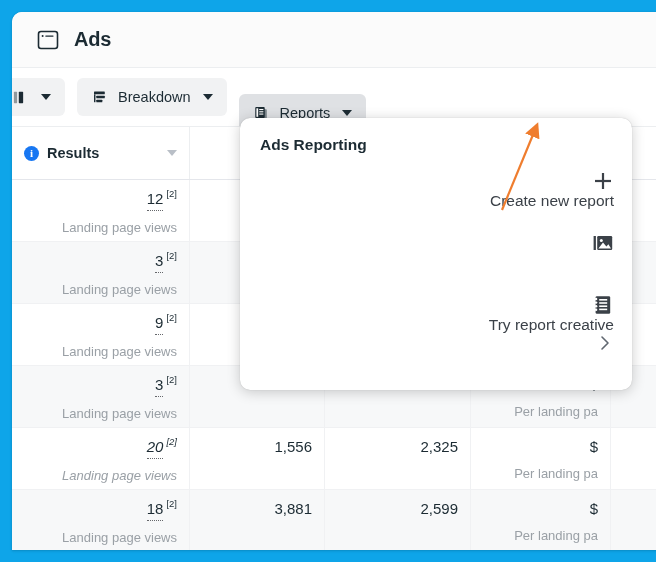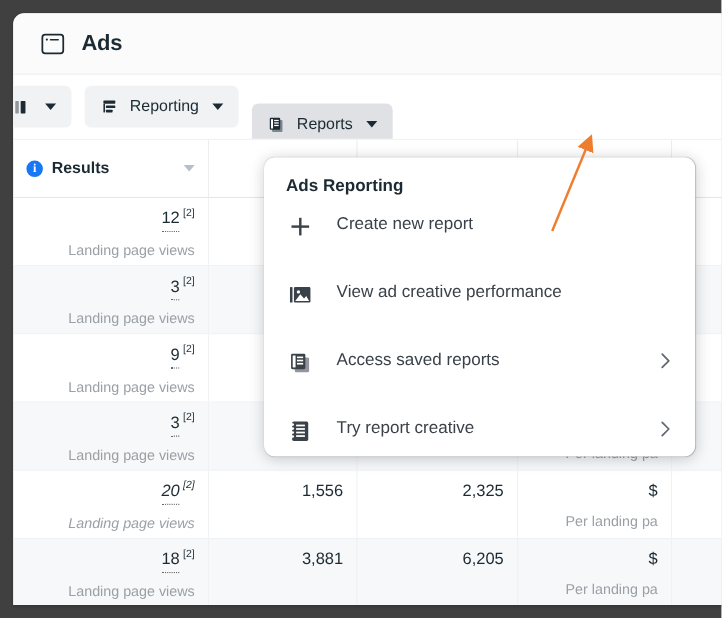--- a/index.html
+++ b/index.html
@@ -9,21 +9,21 @@
     height: 562px;
     overflow: hidden;
     background: #f0f2f5;
     font-family: "Liberation Sans", sans-serif;
   }
 
   #root {
     position: relative;
     width: 656px;
     height: 562px;
-    background: #404040;
+    background: #0ea5e9;
   }
 
   
   .card {
     position: absolute;
     left: 12px;
     top: 12px;
     width: 656px;
     height: 538px;
     background: #ffffff;
@@ -208,44 +208,45 @@
     font-size: 13px;
     color: #9aa0a6;
     margin-top: 9px;
     line-height: 1.2;
   }
 
   
   .dropdown {
     position: absolute;
     left: 240px;
-    top: 143px;
+    top: 118px;
     width: 392px;
     height: 272px;
     background: #ffffff;
     border-radius: 10px;
     box-shadow: 0 2px 14px rgba(0,0,0,0.20), 0 0 1px rgba(0,0,0,0.25);
     padding-top: 18px;
     z-index: 30;
   }
 
   .dd-title {
     font-size: 15.5px;
     font-weight: bold;
     color: #1c2b33;
     padding: 0 20px;
     margin-bottom: 16px;
   }
 
   .dd-item {
     height: 62px;
     display: flex;
-    align-items: flex-start;
+    align-items: flex-end;
     padding: 0 18px 0 22px;
     cursor: pointer;
+    flex-direction: column;
   }
 
   .dd-ico {
     width: 22px; height: 22px;
     flex: 0 0 22px;
     display: flex;
     align-items: center;
     justify-content: center;
   }
 
@@ -297,21 +298,21 @@
         <span class="caret"></span>
       </button>
 
       <button class="tb-btn">
         <svg class="tb-ico" viewBox="0 0 18 18">
           <rect x="3.2" y="2.6" width="11.4" height="3" rx="0.6" fill="#1c2b33"></rect>
           <rect x="5.6" y="7.2" width="9" height="2.6" rx="0.6" fill="#1c2b33"></rect>
           <rect x="5.6" y="11.4" width="6.4" height="2.6" rx="0.6" fill="#1c2b33"></rect>
           <rect x="3.2" y="5.6" width="1.5" height="8.4" fill="#1c2b33"></rect>
         </svg>
-        <span class="tb-label">Reporting</span>
+        <span class="tb-label">Breakdown</span>
         <span class="caret"></span>
       </button>
 
       <button class="tb-btn active">
         <svg class="tb-ico" viewBox="0 0 18 18">
           <rect x="4.6" y="4.4" width="10" height="11.4" rx="1" fill="#1c2b33" opacity="0.5"></rect>
           <rect x="2.4" y="2.2" width="10" height="11.6" rx="1" fill="#1c2b33"></rect>
           <rect x="3.6" y="3.5" width="1.9" height="9" fill="#ffffff"></rect>
           <rect x="6.6" y="4.2" width="4.4" height="1.2" fill="#ffffff"></rect>
           <rect x="6.6" y="6.6" width="4.4" height="1.2" fill="#ffffff"></rect>
@@ -474,21 +475,21 @@
               </div>
               <div class="td-sub">Landing page views</div>
             </div>
             <div class="td" style="flex: 0 0 135px;">
               <div class="td-main">
                 <span>3,881</span>
               </div>
             </div>
             <div class="td" style="flex: 0 0 146px;">
               <div class="td-main">
-                <span>6,205</span>
+                <span>2,599</span>
               </div>
             </div>
             <div class="td" style="flex: 0 0 140px;">
               <div class="td-main">
                 <span>$</span>
               </div>
               <div class="td-sub">Per landing pa</div>
             </div>
           </div>
         </div>
@@ -510,37 +511,20 @@
         </div>
         <div class="dd-item">
           <span class="dd-ico">
             <svg viewBox="0 0 22 22">
               <rect x="1.6" y="4" width="2.3" height="14" fill="#3b4148"></rect>
               <rect x="5.2" y="4" width="15" height="14" rx="1.2" fill="#3b4148"></rect>
               <circle cx="9.3" cy="8.4" r="1.5" fill="#ffffff"></circle>
               <path d="M6.4 16.6 L11 10.6 L14.4 14.4 L16.4 12.2 L19 16.6 Z" fill="#ffffff"></path>
             </svg>
           </span>
-          <span class="dd-label">View ad creative performance</span>
-        </div>
-        <div class="dd-item">
-          <span class="dd-ico">
-            <svg viewBox="0 0 22 22">
-              <rect x="6" y="6" width="13" height="13.4" rx="1.2" fill="#3b4148" opacity="0.55"></rect>
-              <rect x="2.6" y="2.6" width="13" height="14" rx="1.2" fill="#3b4148"></rect>
-              <rect x="4.1" y="4.2" width="2.6" height="10.8" fill="#ffffff"></rect>
-              <rect x="8" y="5.1" width="5.6" height="1.5" fill="#ffffff"></rect>
-              <rect x="8" y="8" width="5.6" height="1.5" fill="#ffffff"></rect>
-              <rect x="8" y="10.9" width="5.6" height="1.5" fill="#ffffff"></rect>
-            </svg>
-          </span>
-          <span class="dd-label">Access saved reports</span>
-          <span class="dd-chevron"><svg viewBox="0 0 18 18">
-              <path d="M6 3 L12 9 L6 15" fill="none" stroke="#606770" stroke-width="1.6" stroke-linecap="round" stroke-linejoin="round"></path>
-            </svg></span>
         </div>
         <div class="dd-item">
           <span class="dd-ico">
             <svg viewBox="0 0 22 22">
               <rect x="3.6" y="2.2" width="14.6" height="17.6" rx="1.4" fill="#3b4148"></rect>
               <rect x="7.2" y="5" width="8" height="1.6" fill="#ffffff"></rect>
               <rect x="7.2" y="8.2" width="8" height="1.6" fill="#ffffff"></rect>
               <rect x="7.2" y="11.4" width="8" height="1.6" fill="#ffffff"></rect>
               <rect x="7.2" y="14.6" width="8" height="1.6" fill="#ffffff"></rect>
               <circle cx="4.1" cy="5" r="1.2" fill="#ffffff"></circle>

